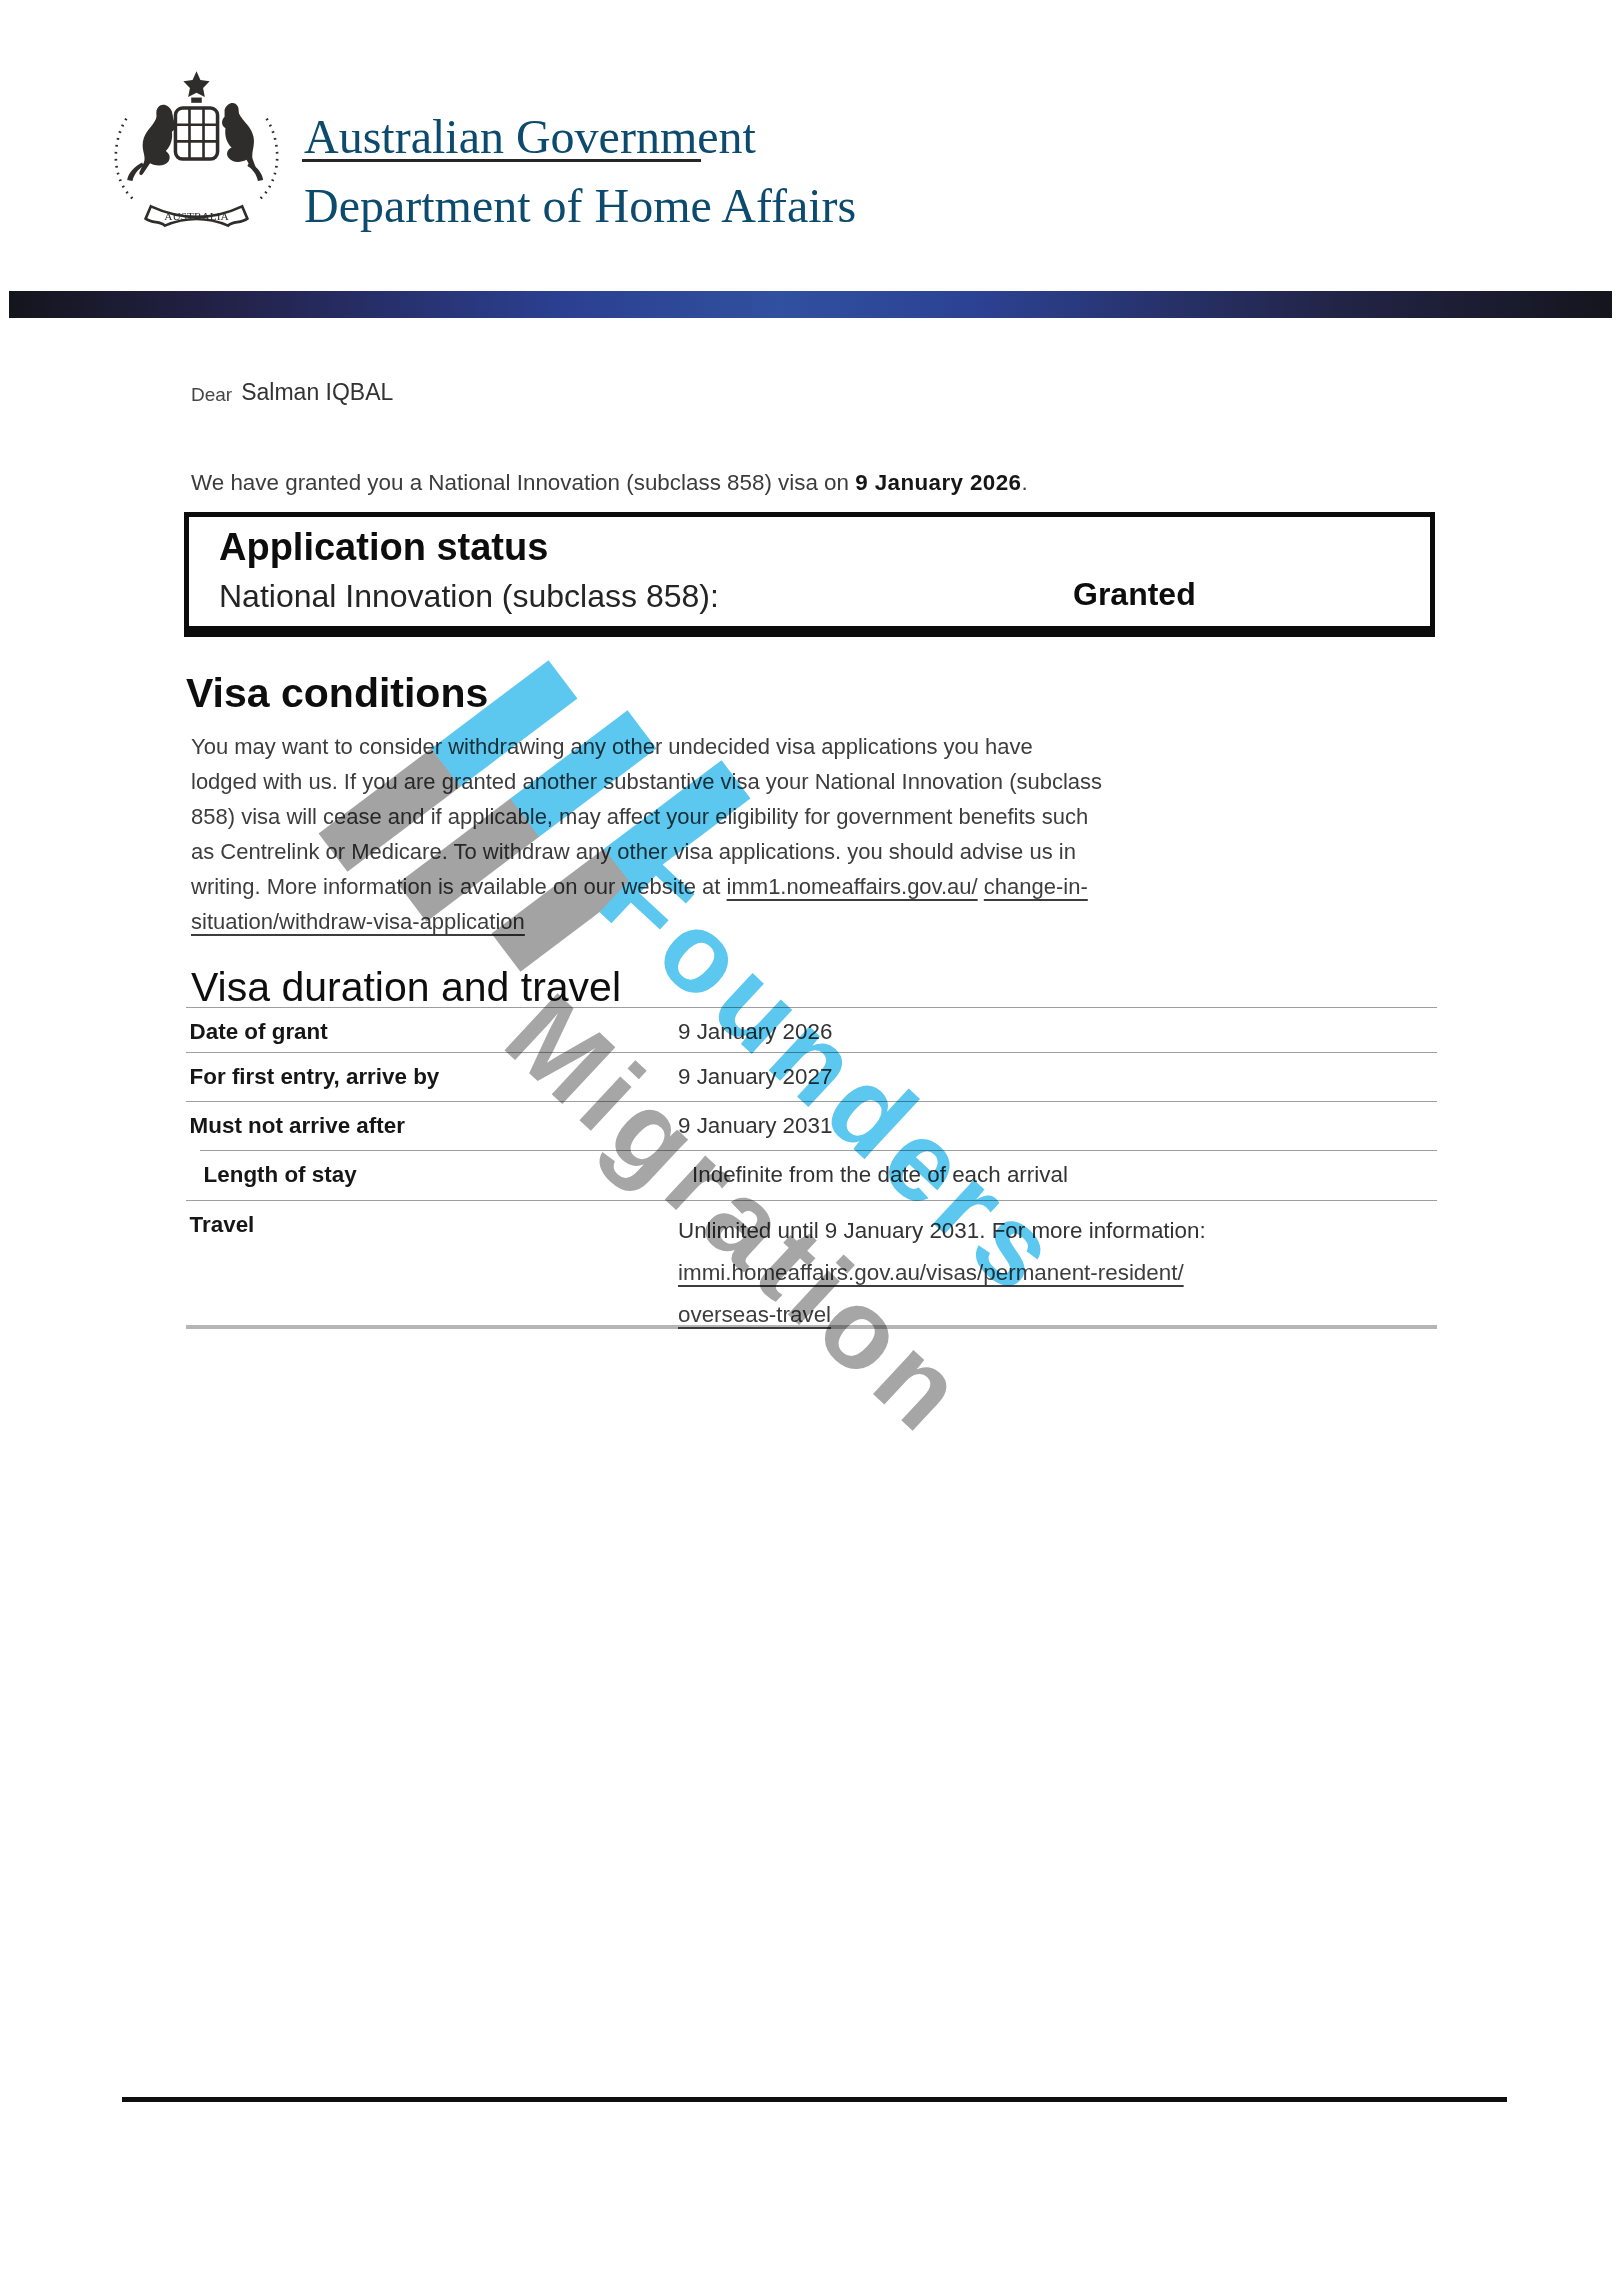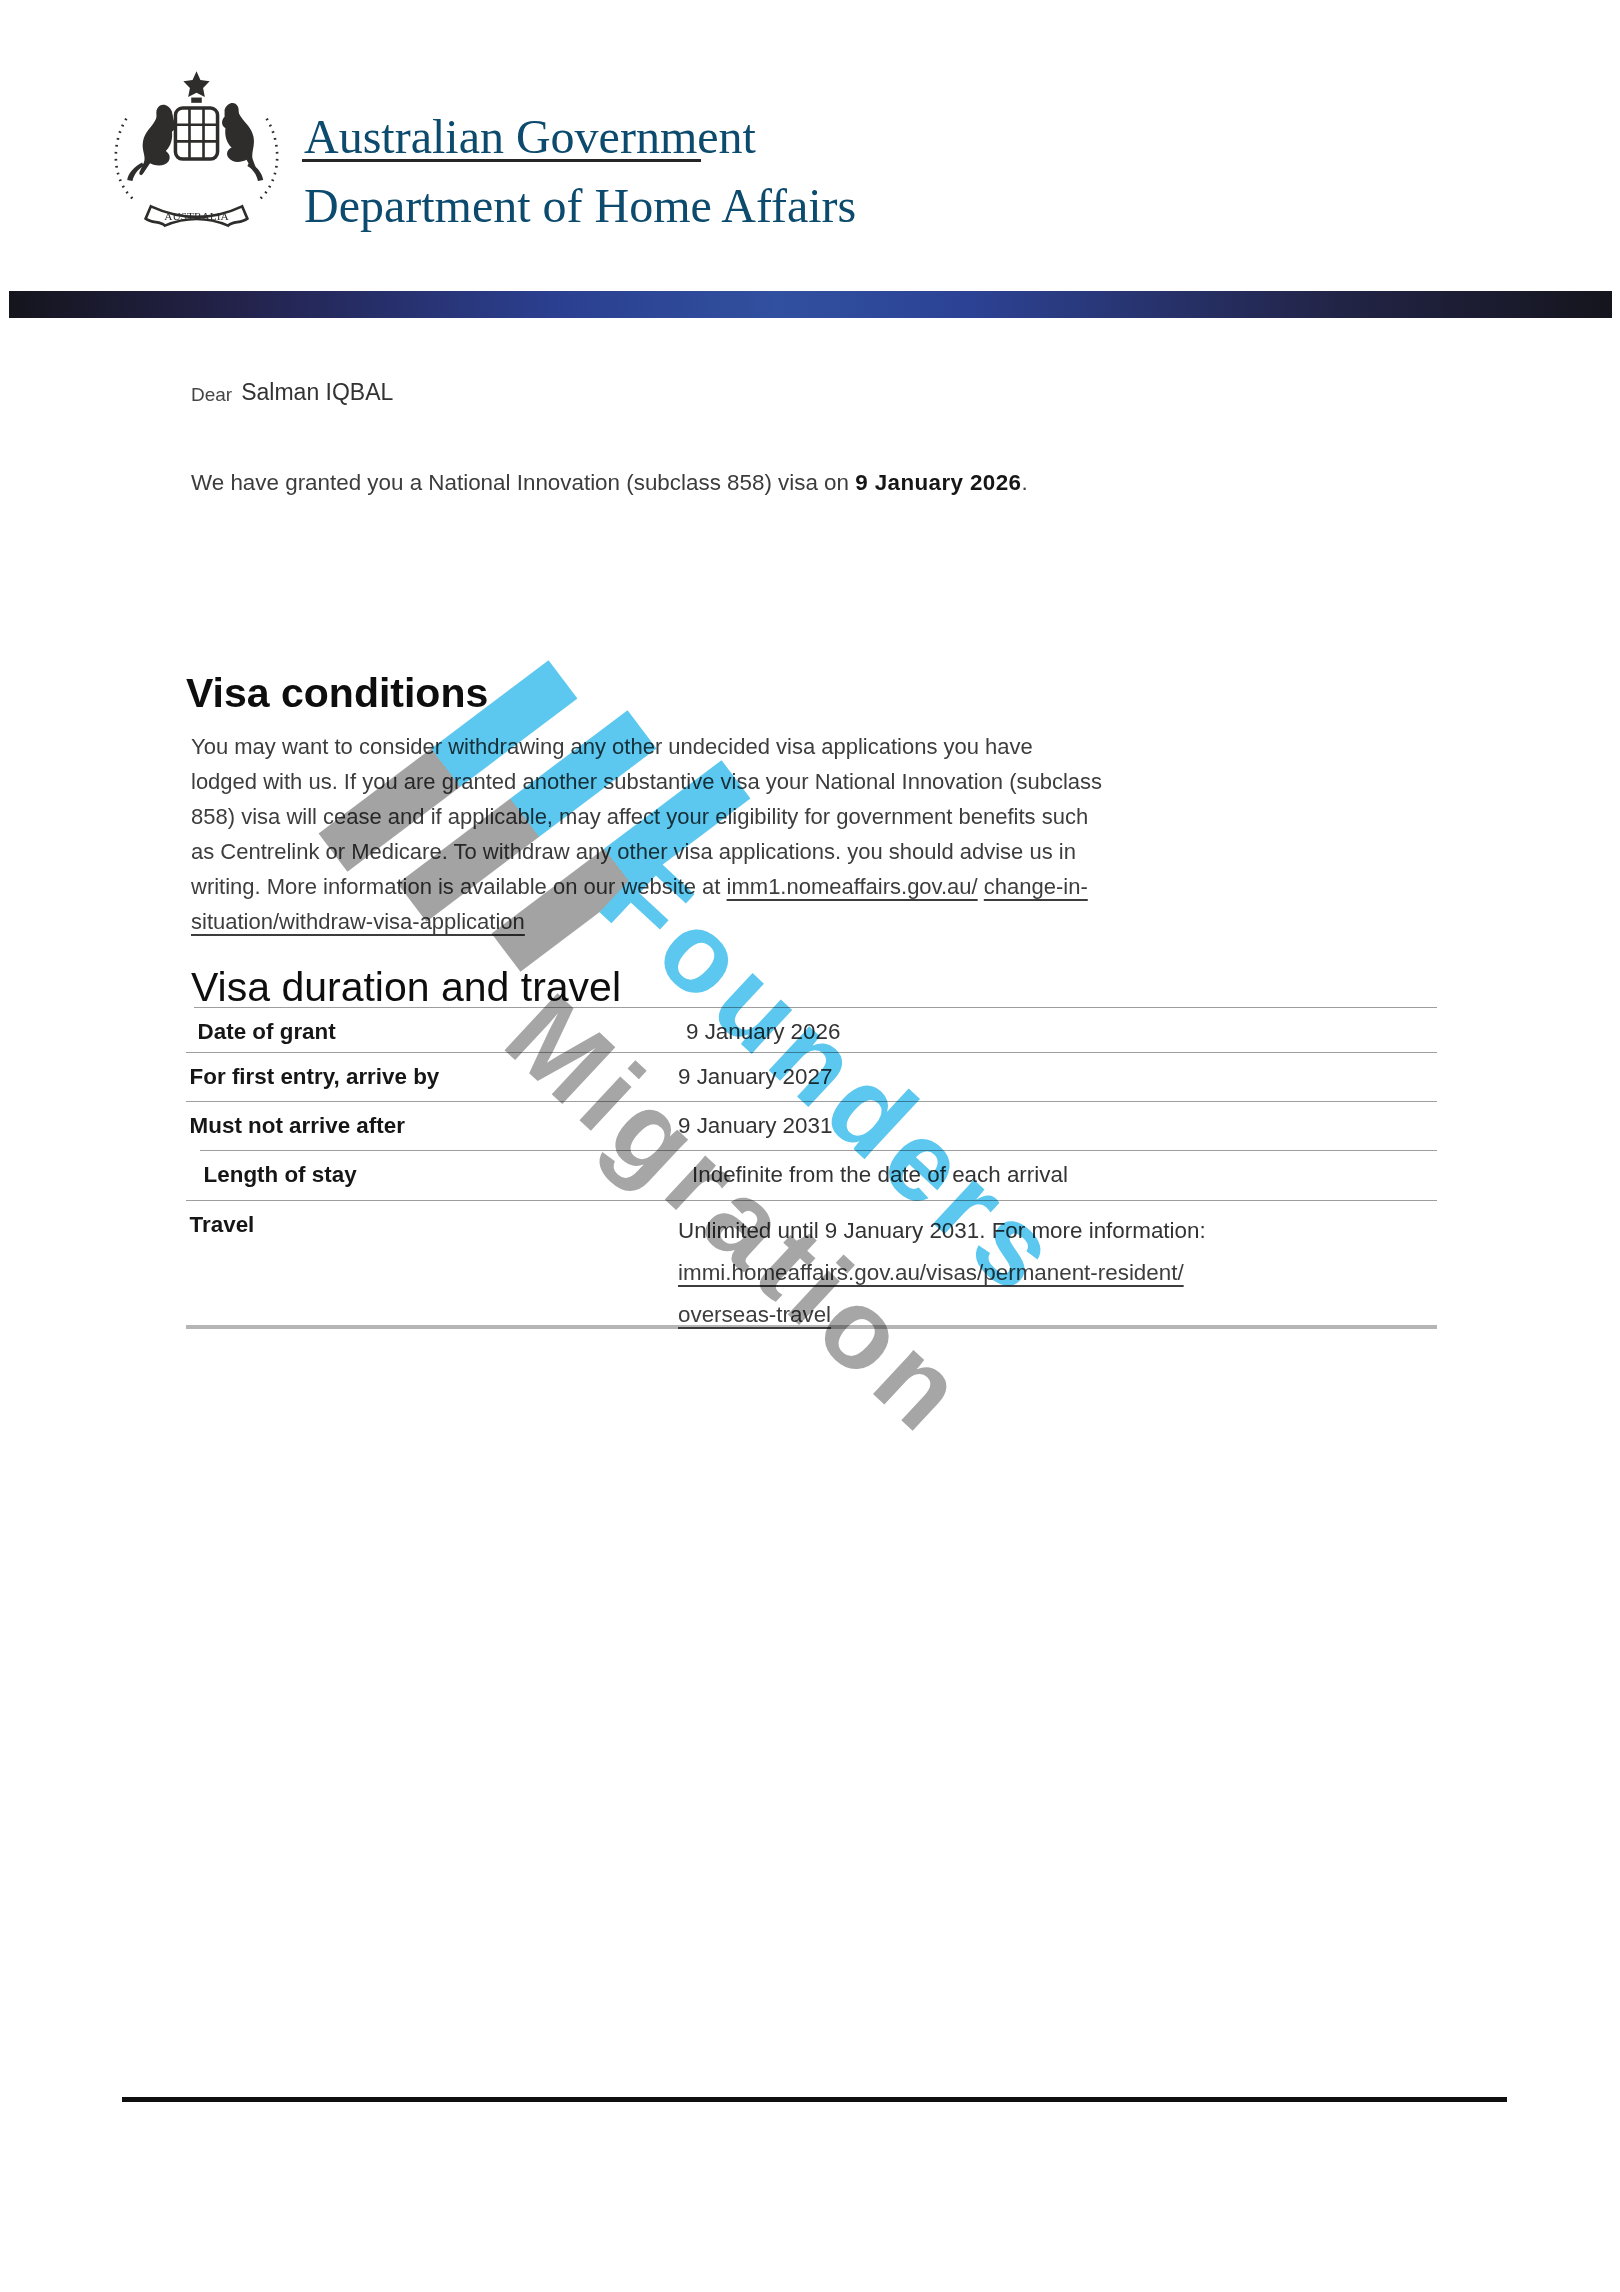--- a/index.html
+++ b/index.html
@@ -30,21 +30,21 @@
   
   #vc-title{position:absolute;left:186px;top:670px;font-size:41px;font-weight:bold;color:#0e0e0e;}
   #vc-body{position:absolute;left:191px;top:729px;width:1254px;font-size:22px;line-height:35px;color:#3d3d3d;}
   .ulink{text-decoration:underline;text-decoration-thickness:2.2px;text-underline-offset:4.5px;color:#3d3d3d;}
   
   #vd-title{position:absolute;left:191px;top:964px;font-size:41px;font-weight:normal;color:#0e0e0e;}
   #vd-table{position:absolute;left:186px;top:1007px;width:1251px;}
   .vd-row{position:relative;border-top:1.8px solid #9e9e9e;}
   .vd-row .lbl{position:absolute;left:3.6px;top:10.7px;font-size:22.4px;font-weight:bold;color:#161616;white-space:nowrap;}
   .vd-row .val{position:absolute;left:492px;top:10.7px;font-size:22.4px;color:#333;white-space:nowrap;}
-  #row-1{height:44px;margin-left:8px;}#row-2{height:48px;text-align:right;}#row-3{height:48px;}#row-4{height:49px;margin-left:14px;}
+  #row-1{height:44px;}#row-2{height:48px;text-align:right;}#row-3{height:48px;}#row-4{height:49px;margin-left:14px;}
   #row-5{height:124px;border-bottom:4.5px solid #b5b5b5;}
   #row-5 .val{line-height:42px;top:9px;}
   
   #footer-rule{position:absolute;left:122px;top:2097px;width:1385px;height:4.5px;background:#0f0f0f;}
   
   #watermark{position:absolute;inset:0;mix-blend-mode:multiply;pointer-events:none;}
   .wm-bar{position:absolute;width:288px;height:48px;
           background:linear-gradient(to right,#a3a3a3 49%,#5cc7ef 49%);}
   #wm-bar1{left:304px;top:742px;transform:rotate(-37deg);}
   #wm-bar2{left:383px;top:792px;transform:rotate(-37deg);}
@@ -92,20 +92,25 @@
   <div id="band"></div>
 
   <div id="greeting">
     <span>Dear</span><span class="name">Salman IQBAL</span>
   </div>
 
   <div id="intro">
     <span>We have granted you a National Innovation (subclass 858) visa on </span><span class="date">9 January 2026</span><span>.</span>
   </div>
 
+  <div id="status-box">
+    <div id="status-title">Application status</div>
+    <div id="status-visa">National Innovation (subclass 858):</div>
+    <div id="status-value">Granted</div>
+  </div>
 
   <div id="vc-title">Visa conditions</div>
   <div id="vc-body">
     <span>You may want to consider withdrawing any other undecided visa applications you have</span><br>
     <span>lodged with us. If you are granted another substantive visa your National Innovation (subclass</span><br>
     <span>858) visa will cease and if applicable, may affect your eligibility for government benefits such</span><br>
     <span>as Centrelink or Medicare. To withdraw any other visa applications. you should advise us in</span><br>
     <span>writing. More information is available on our website at </span><span class="ulink">imm1.nomeaffairs.gov.au/</span>
     <span class="ulink">change-in-</span><br>
     <span class="ulink">situation/withdraw-visa-application</span>

